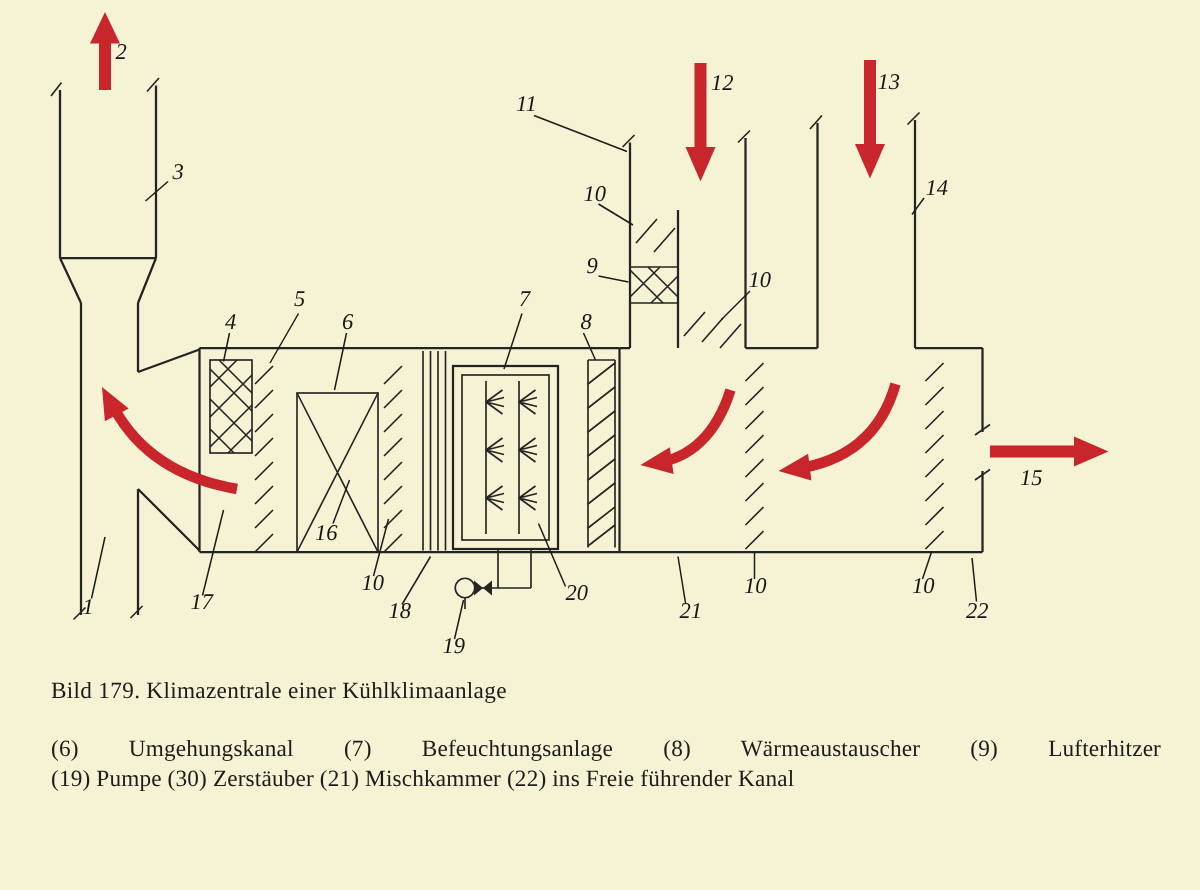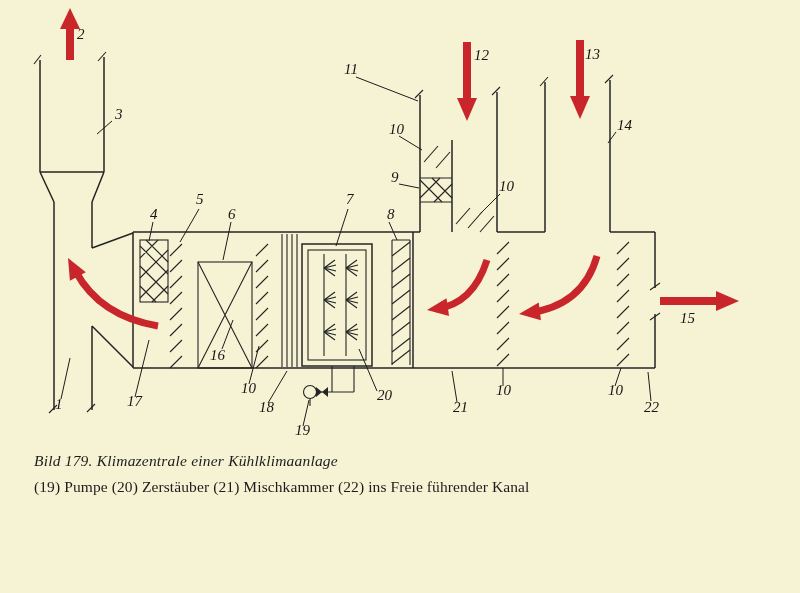--- a/index.html
+++ b/index.html
@@ -11,21 +11,21 @@
     color:#1c1c1c;
   }
   svg{position:absolute;left:0;top:0;display:block;}
   .duct{stroke:#242424;stroke-width:1.5;fill:none;}
   .thin{stroke:#242424;stroke-width:1.1;fill:none;}
   .leader{stroke:#1c1c1c;stroke-width:1;fill:none;}
   .num{font:italic 15px "Liberation Serif","DejaVu Serif",serif;fill:#151515;}
   .red-stroke{stroke:#c9262b;fill:none;}
   .red-fill{fill:#c9262b;stroke:none;}
   .caption{position:absolute;left:34px;top:452px;width:740px;}
-  .caption-title{font-size:15.5px;letter-spacing:.2px;margin-bottom:7px;font-style:italic;}
+  .caption-title{font-size:15.5px;letter-spacing:.2px;margin-bottom:20px;}
   .caption-line{font-size:15.5px;line-height:19.6px;letter-spacing:.1px;
     text-align:justify;text-align-last:justify;}
   .caption-line.last{text-align:left;text-align-last:left;}
 </style>
 </head>
 <body>
 
 <svg width="800" height="450" viewBox="0 0 800 450">
   <defs>
     <g id="spray">
@@ -208,14 +208,15 @@
     <text class="num" x="259" y="412">18</text>
     <text class="num" x="295" y="435">19</text>
     <text class="num" x="377" y="400">20</text>
     <text class="num" x="453" y="412">21</text>
     <text class="num" x="644" y="412">22</text>
   </g>
 </svg>
 
 <div class="caption">
   <div class="caption-title">Bild 179. Klimazentrale einer Kühlklimaanlage</div>
-  <div class="caption-line last">(19) Pumpe (20) Zerstäuber (21) Mischkammer (22) ins Freie führender Kanal</div>
+  <div class="caption-line">(6) Umgehungskanal (7) Befeuchtungsanlage (8) Wärmeaustauscher (9) Lufterhitzer</div>
+  <div class="caption-line last">(19) Pumpe (30) Zerstäuber (21) Mischkammer (22) ins Freie führender Kanal</div>
 </div>
 
 </body></html>

